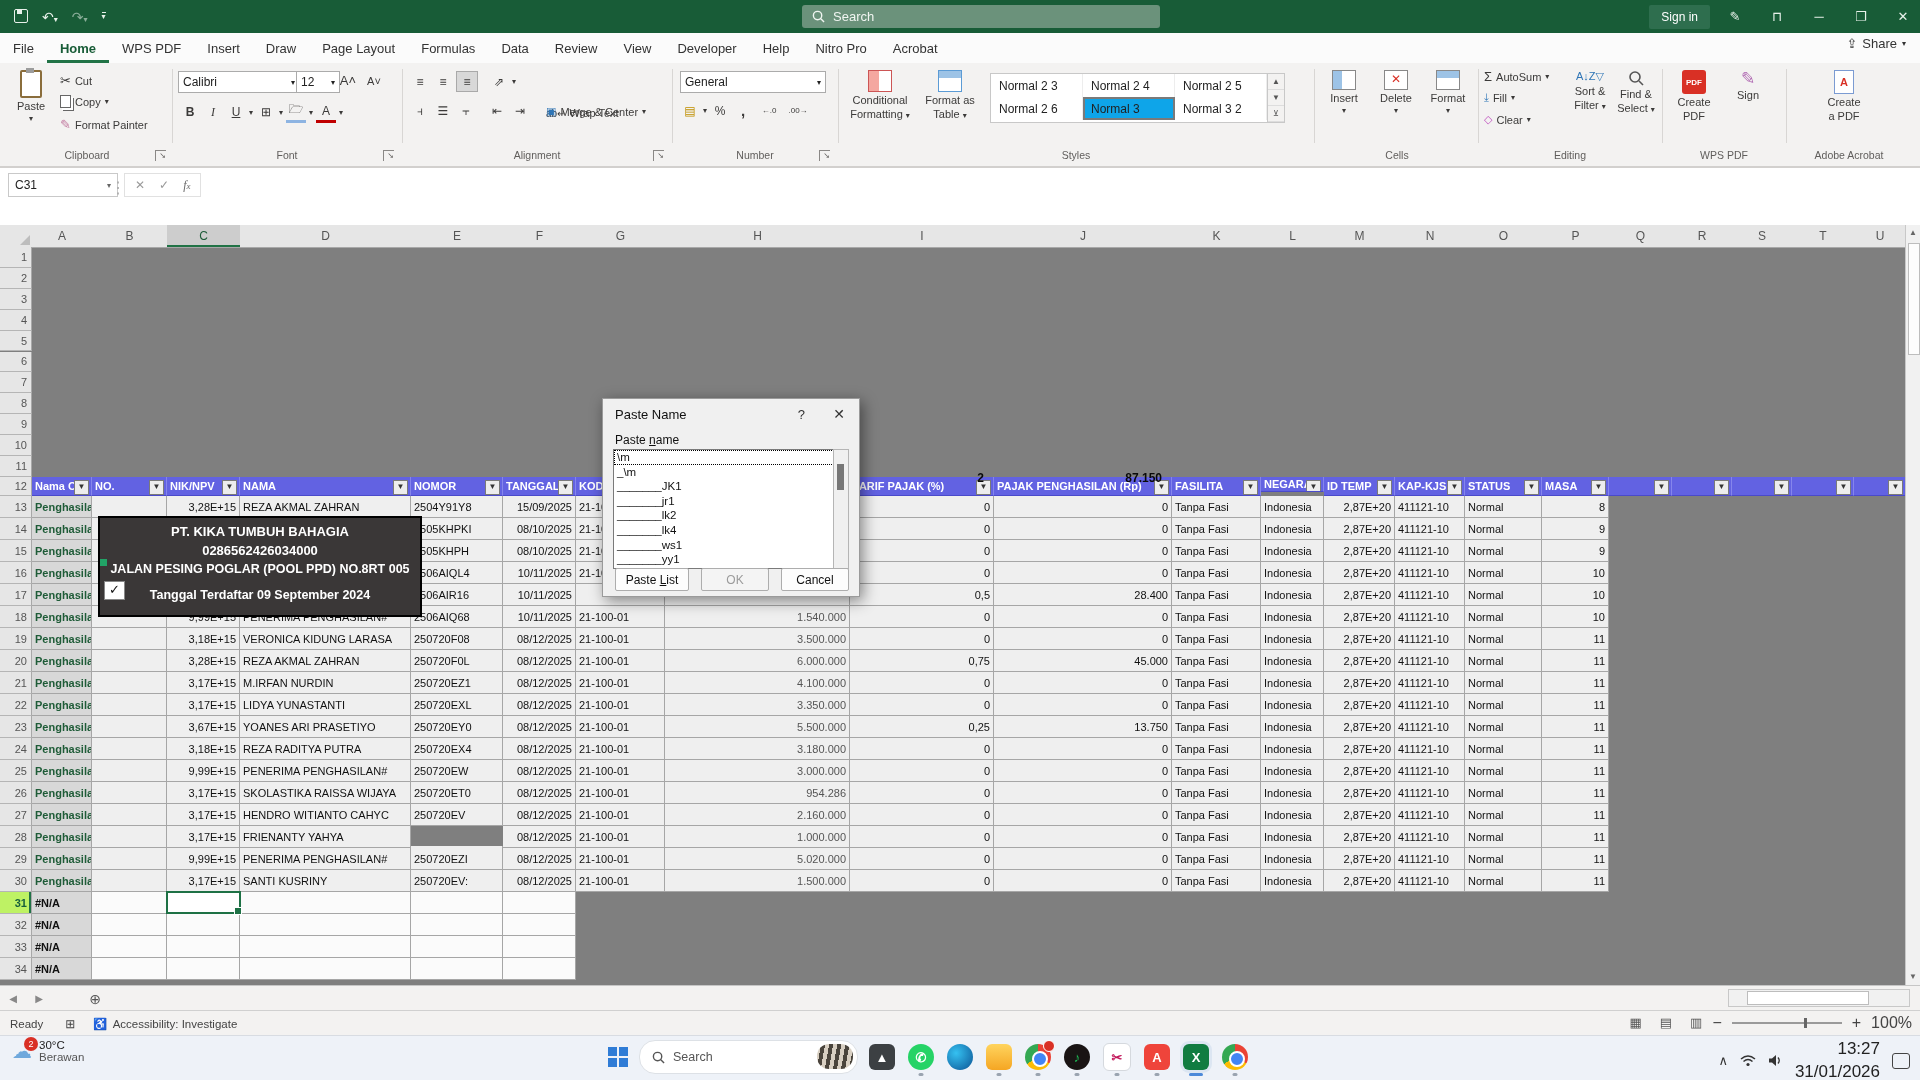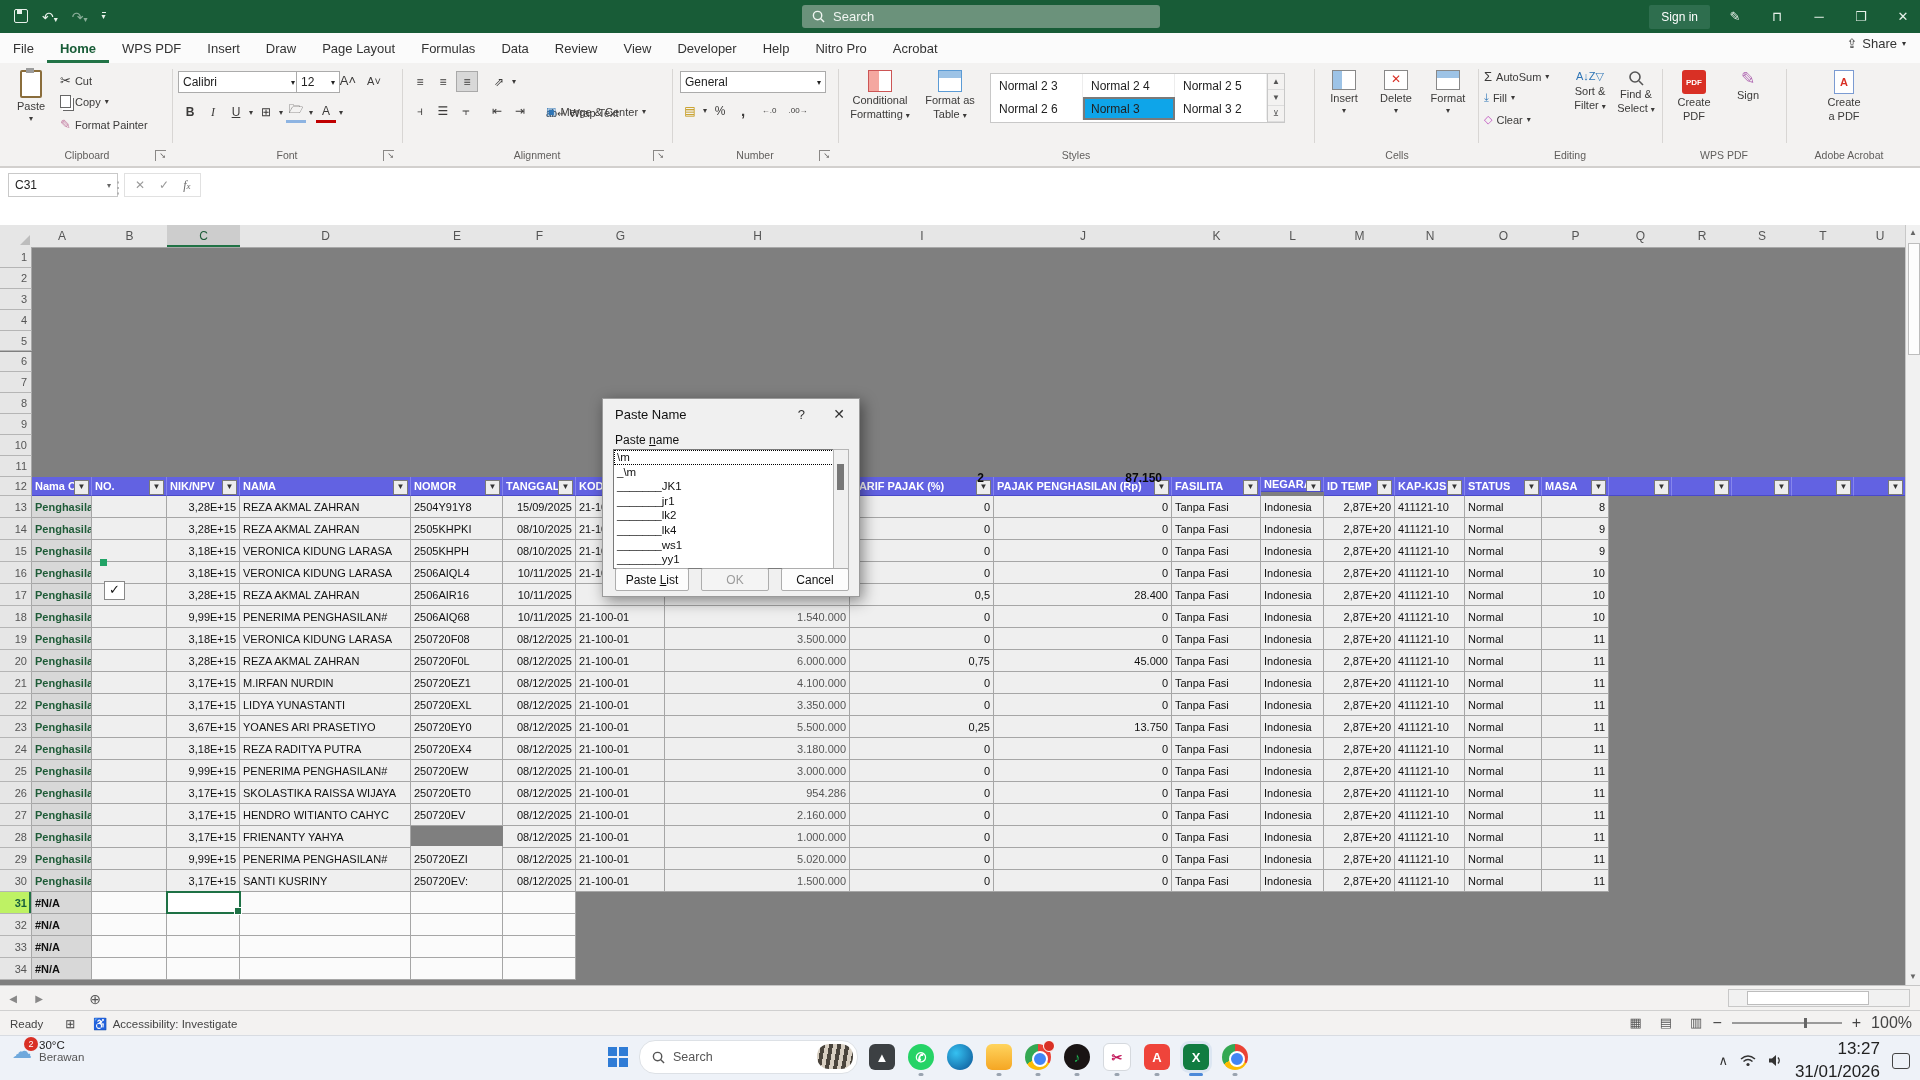--- a/index.html
+++ b/index.html
@@ -847,20 +847,26 @@
       <div class="cell white" style="left: 411px; top: 711px; width: 92px; height: 22px; color: rgb(17, 17, 17);"></div>
       <div class="cell white" style="left: 503px; top: 711px; width: 73px; height: 22px; color: rgb(17, 17, 17);"></div>
       <div class="cell acell" style="left: 32px; top: 733px; width: 60px; height: 22px; color: rgb(17, 17, 17);">#N/A</div>
       <div class="cell white" style="left: 92px; top: 733px; width: 75px; height: 22px; color: rgb(17, 17, 17);"></div>
       <div class="cell white" style="left: 167px; top: 733px; width: 73px; height: 22px; color: rgb(17, 17, 17);"></div>
       <div class="cell white" style="left: 240px; top: 733px; width: 171px; height: 22px; color: rgb(17, 17, 17);"></div>
       <div class="cell white" style="left: 411px; top: 733px; width: 92px; height: 22px; color: rgb(17, 17, 17);"></div>
       <div class="cell white" style="left: 503px; top: 733px; width: 73px; height: 22px; color: rgb(17, 17, 17);"></div>
     </div>
 
+  <div class="abs" id="company" style="left:98px;top:291px;width:324px;height:101px;padding-top:6px;box-sizing:border-box;">
+    <div>PT. KIKA TUMBUH BAHAGIA</div>
+    <div style="margin-top:4px;">0286562426034000</div>
+    <div class="l3" style="margin-top:4px;">JALAN PESING POGLAR (POOL PPD) NO.8RT 005</div>
+    <div style="margin-top:12px;font-size:12.5px;">Tanggal Terdaftar 09 September 2024</div>
+  </div>
   <span class="greenmark" style="left:100px;top:334px;"></span>
   <span class="check" style="left:104px;top:356px;">✓</span>
 
 
   <div class="r11" style="left:860px;top:246px;width:124px;">2</div>
   <div class="r11" style="left:1004px;top:246px;width:158px;">87.150</div>
 
   <div id="selcell" style="left:166px;top:666px;width:75px;height:23px;"></div>
 </div>
 

